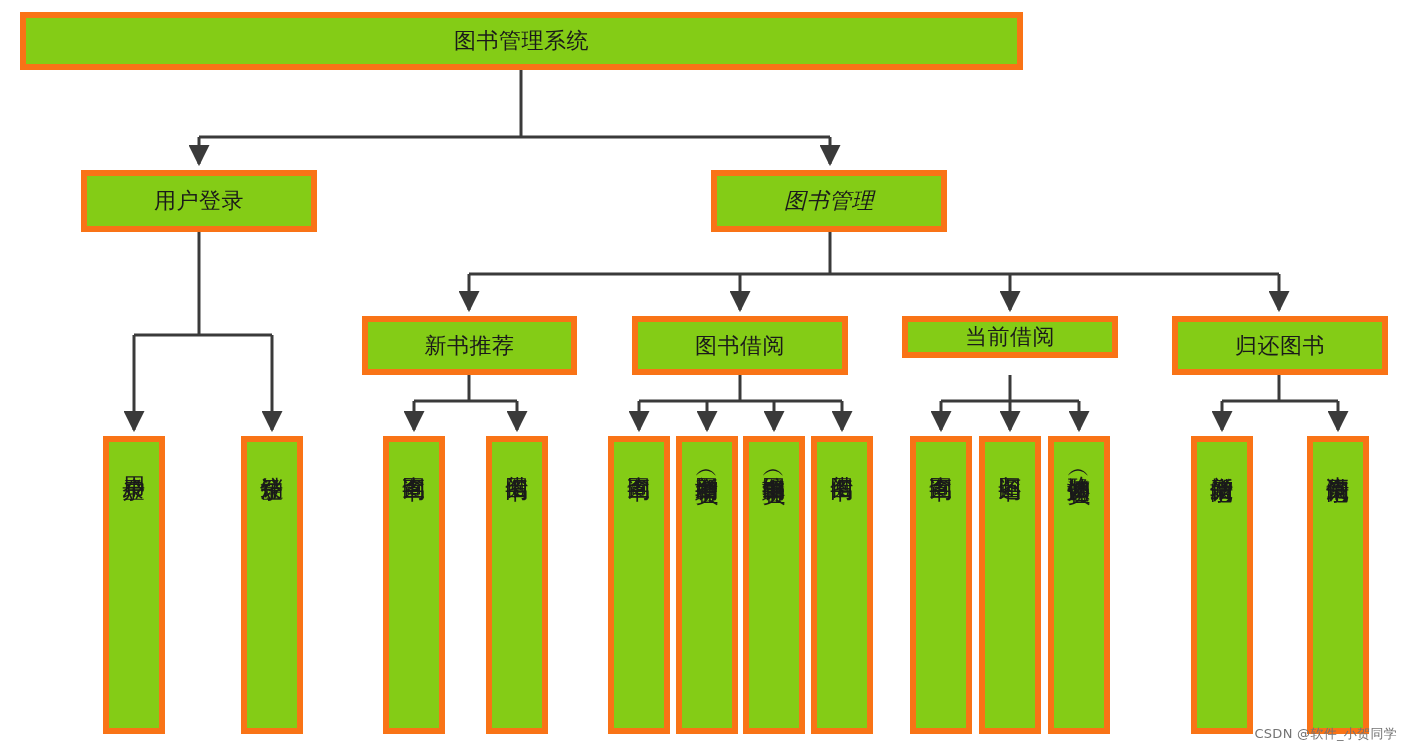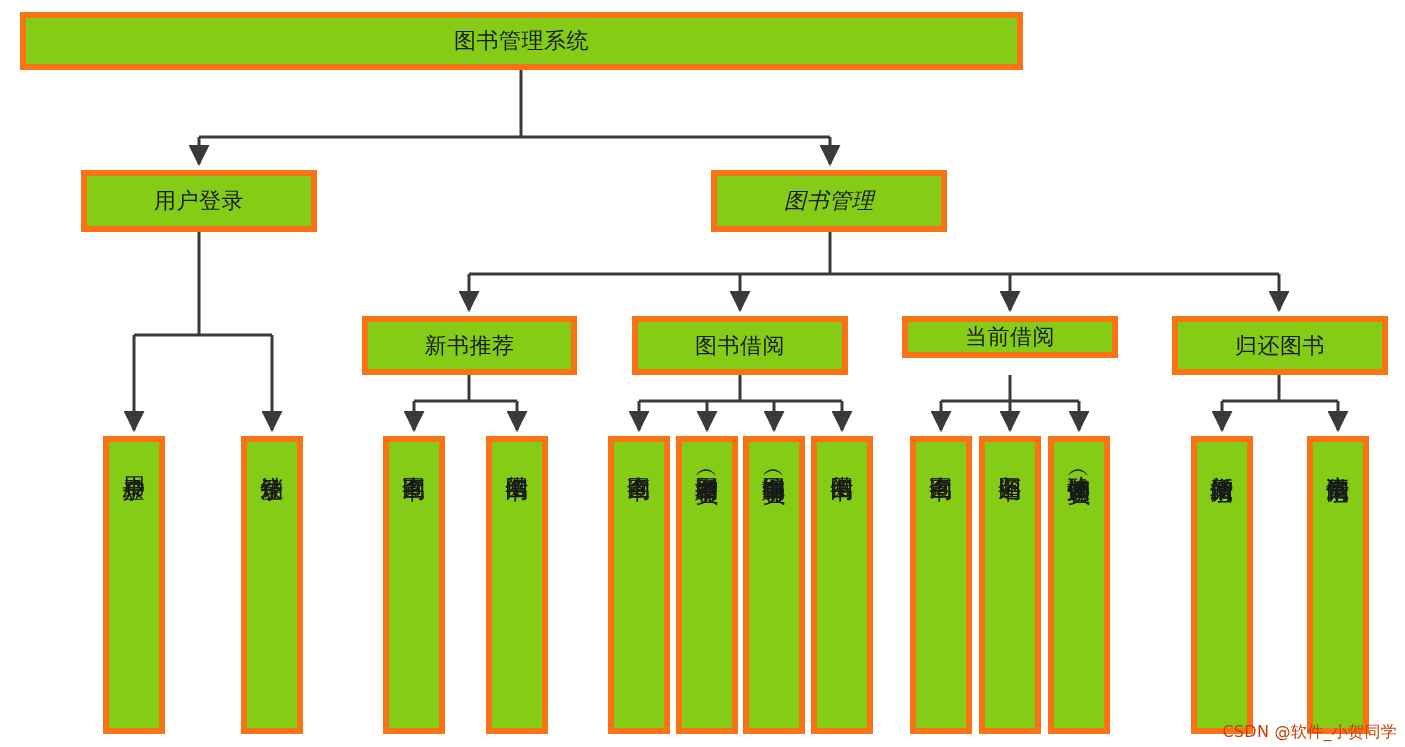--- a/index.html
+++ b/index.html
@@ -53,22 +53,22 @@
     writing-mode: vertical-rl;
     text-orientation: upright;
     font-size: 23px;
     line-height: 1.06;
     letter-spacing: 1px;
   }
   .watermark {
     position: absolute;
     right: 8px;
     bottom: 4px;
-    font-size: 16px;
-    color: #c2410c;
+    font-size: 13px;
+    color: #737373;
     z-index: 5;
     white-space: nowrap;
     letter-spacing: 0.3px;
   }
 </style>
 </head>
 <body>
 
 <div id="diagram-root">
 

